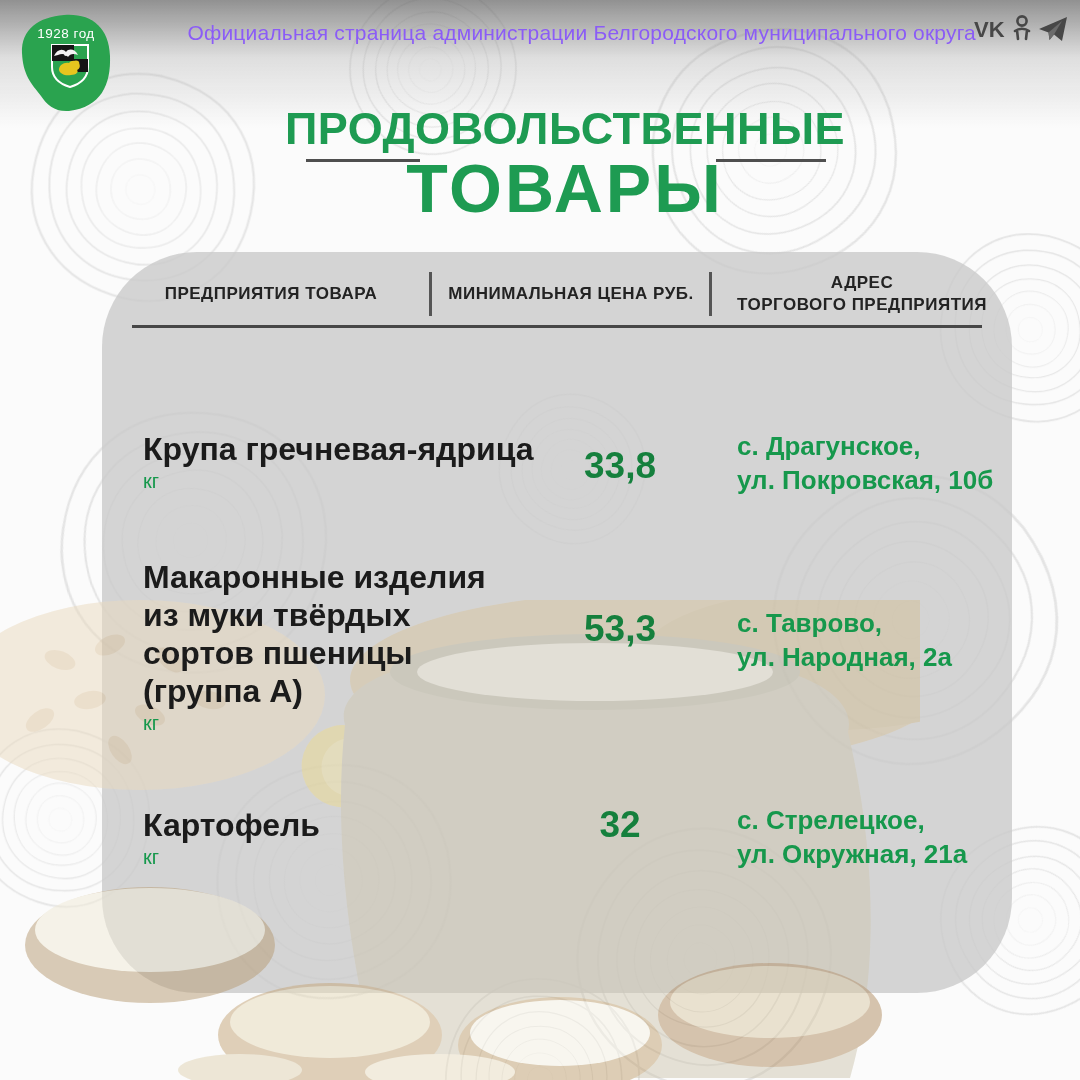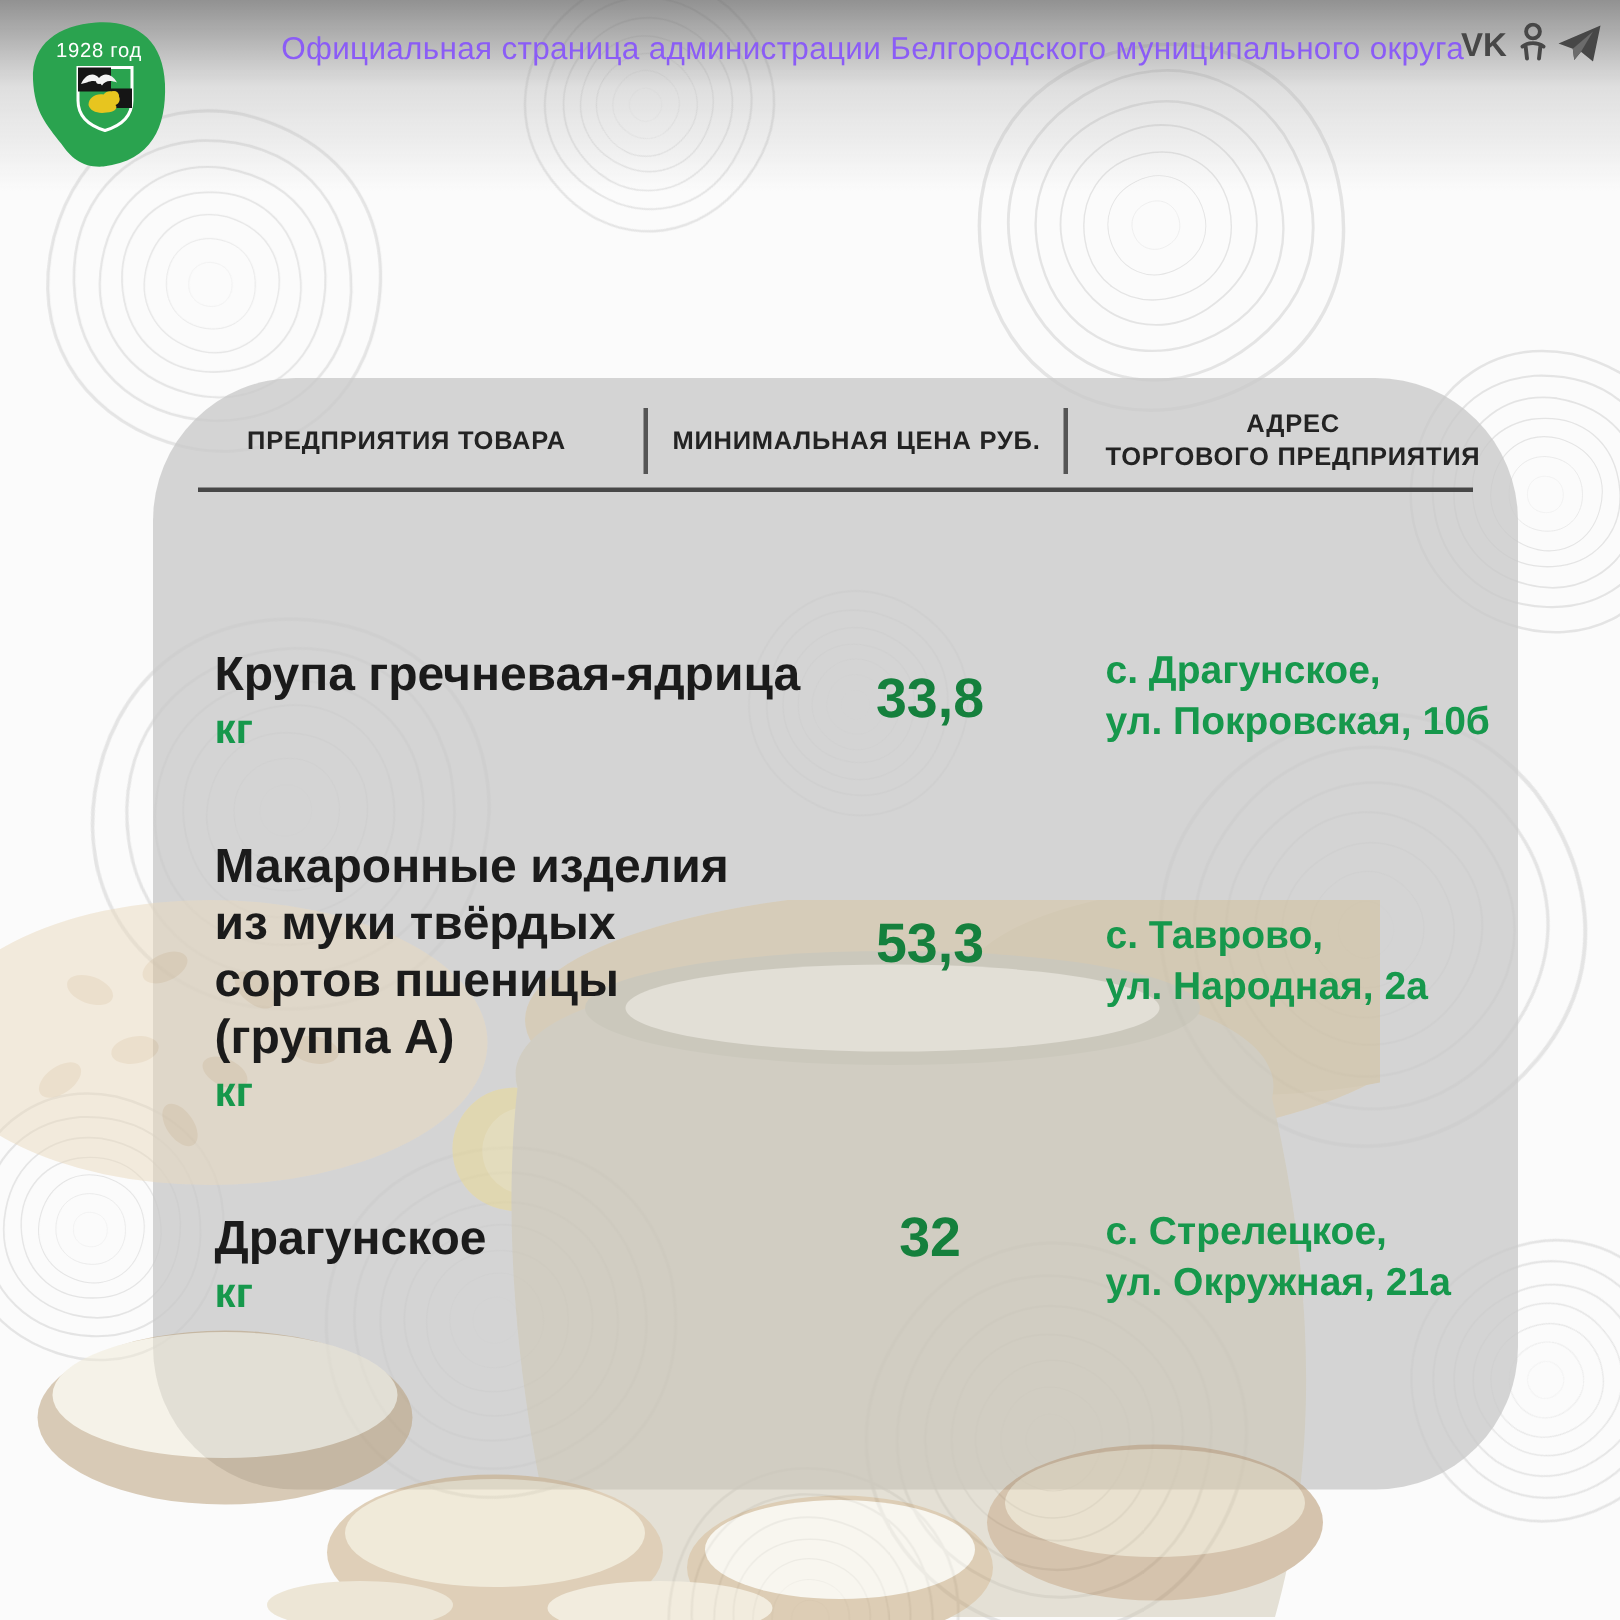--- a/index.html
+++ b/index.html
@@ -32,21 +32,21 @@
       font-weight:bold;font-size:17px;color:#232323;text-align:center;letter-spacing:.5px;line-height:22px;}
   .th1{left:112px;width:318px;}
   .th2{left:432px;width:278px;}
   .th3{left:712px;width:300px;white-space:pre-line;}
   .vdiv{position:absolute;top:272px;height:44px;width:3px;background:#555555;}
   .vdiv1{left:429px;} .vdiv2{left:709px;}
   .thead-line{position:absolute;left:132px;top:325px;width:850px;height:3px;background:#474747;}
   
   .cell{position:absolute;}
   .r-name{left:143px;width:480px;font-weight:bold;font-size:32px;line-height:38px;color:#1b1b1b;white-space:pre-line;}
-  .r-unit{left:143px;font-weight:bold;font-size:28px;color:#16984c;}
+  .r-unit{left:143px;font-weight:normal;font-size:20px;color:#16984c;}
   .r-price{left:540px;width:160px;text-align:center;font-weight:bold;font-size:37px;color:#15803d;}
   .r-addr{left:737px;width:275px;font-weight:bold;font-size:26px;line-height:34px;color:#16984c;white-space:pre-line;}
 </style>
 </head>
 <body>
 
 <div class="canvas">
 
   <svg class="topo" width="1080" height="1080" viewBox="0 0 1080 1080">
     <defs>
@@ -106,20 +106,26 @@
     <svg width="18" height="28" viewBox="0 0 18 28" aria-label="odnoklassniki">
       <circle cx="9" cy="6" r="4.6" fill="none" stroke="#474747" stroke-width="2.6"></circle>
       <path d="M2,16 C6,13 12,13 16,16 M4,15.2 L5,24 M14,15.2 L13,24" fill="none" stroke="#474747" stroke-width="2.6" stroke-linecap="round"></path>
     </svg>
     <svg width="30" height="28" viewBox="0 0 30 28" aria-label="telegram">
       <path fill="#474747" d="M1,14 L29,2 L24,26 L16,19.5 L11.5,25 L10.5,17.5 Z"></path>
       <path fill="#6b6b6b" d="M10.5,17.5 L24,6 L16,19.5 L11.5,25 Z"></path>
     </svg>
   </div>
 
+  <div class="title">
+    <div class="title-l1">ПРОДОВОЛЬСТВЕННЫЕ</div>
+    <div class="ul ul-left"></div>
+    <div class="ul ul-right"></div>
+    <div class="title-l2">ТОВАРЫ</div>
+  </div>
 
   <div class="card"></div>
 
   <svg class="photo" width="920" height="480" viewBox="0 0 920 480">
 
     <ellipse cx="140" cy="95" rx="185" ry="95" fill="#ead9bd"></ellipse>
     <g fill="#dcc49e">
       <ellipse cx="60" cy="60" rx="16" ry="9" transform="rotate(20 60 60)"></ellipse>
       <ellipse cx="110" cy="45" rx="16" ry="9" transform="rotate(-25 110 45)"></ellipse>
       <ellipse cx="170" cy="60" rx="16" ry="9" transform="rotate(40 170 60)"></ellipse>
@@ -178,19 +184,19 @@
 
   <div class="cell r-name" style="top:558px">Макаронные изделия
 из муки твёрдых
 сортов пшеницы
 (группа А)</div>
   <div class="cell r-unit" style="top:712px">кг</div>
   <div class="cell r-price" style="top:608px">53,3</div>
   <div class="cell r-addr" style="top:606px">с. Таврово,
 ул. Народная, 2а</div>
 
-  <div class="cell r-name" style="top:806px">Драгунское</div>
+  <div class="cell r-name" style="top:806px">Картофель</div>
   <div class="cell r-unit" style="top:846px">кг</div>
   <div class="cell r-price" style="top:804px">32</div>
   <div class="cell r-addr" style="top:803px">с. Стрелецкое,
 ул. Окружная, 21а</div>
 
 </div>
 
 </body></html>

